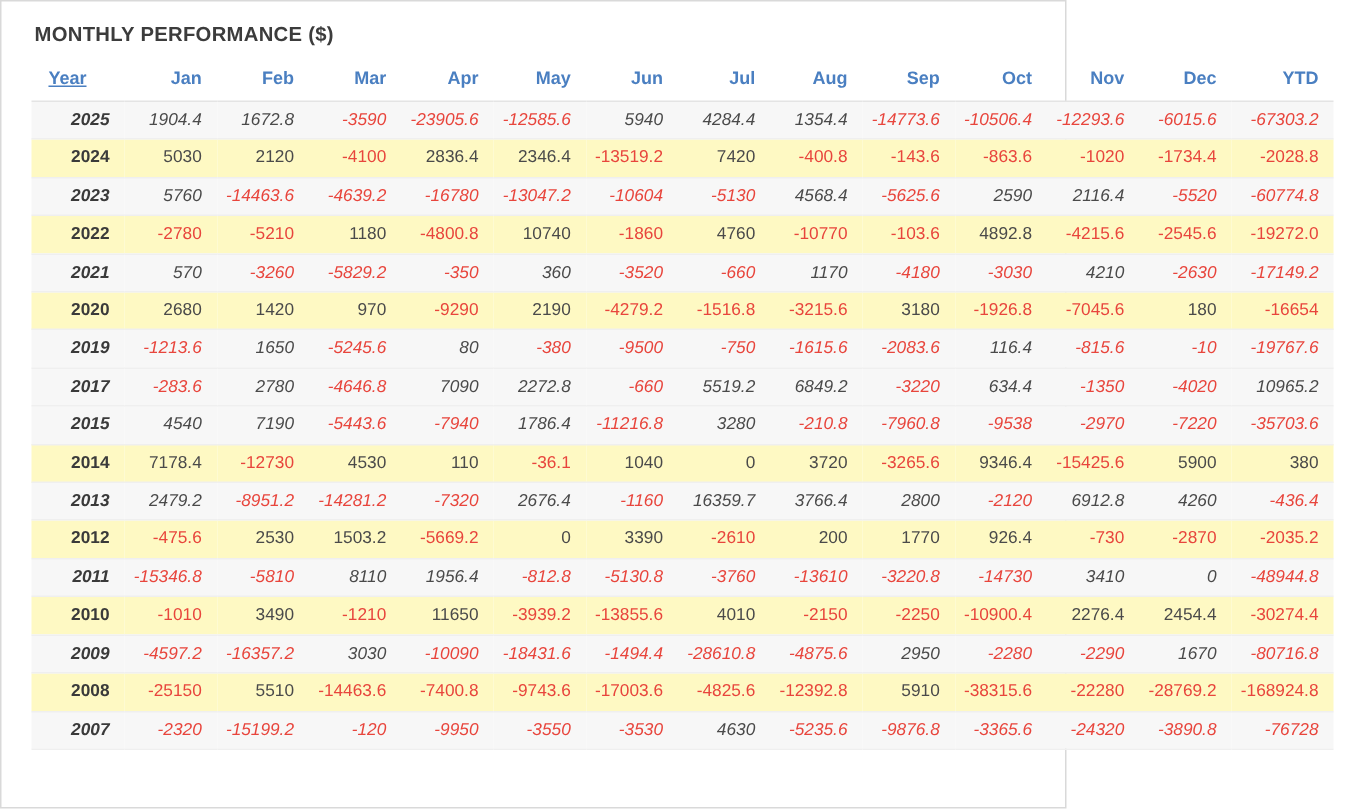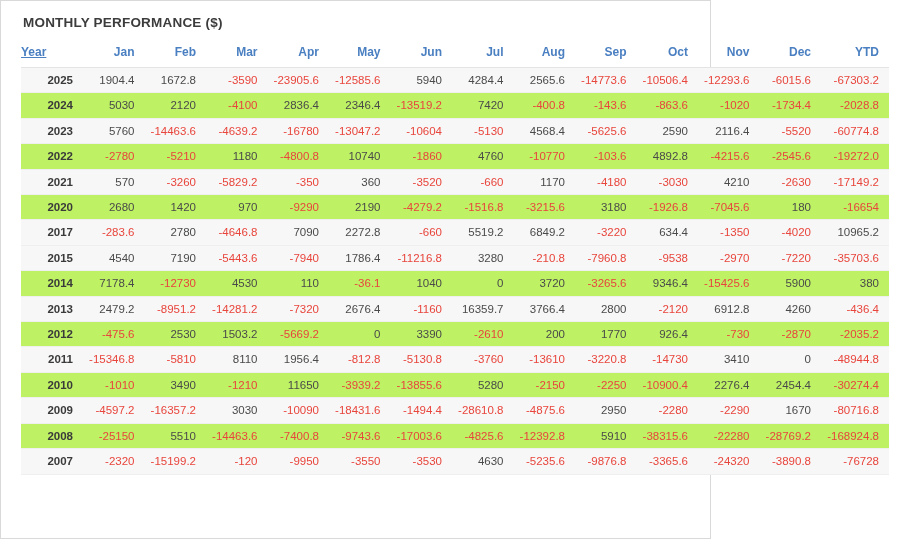--- a/index.html
+++ b/index.html
@@ -45,32 +45,33 @@
   table.perf thead th {
     color: #4a7fc1;
     font-weight: bold;
     font-size: 12px;
     height: 26px;
     line-height: 26px;
     border-bottom: 1px solid #e4e4e4;
     padding-bottom: 2px;
   }
   table.perf thead th.first-col {
-    text-align: left;
+    text-align: center;
     padding-right: 14px;
     text-decoration: underline;
   }
   table.perf tbody tr {
     border-bottom: 1px solid #efefef;
   }
   table.perf tbody tr.odd {
     background: #f7f7f7;
+    font-style: italic;
   }
   table.perf tbody tr.even {
-    background: #bef264;
+    background: #fef9c3;
   }
   td.year {
     color: #3a3a3a;
     font-weight: bold;
     text-align: right;
     padding-right: 14px;
   }
   td.pos { color: #4a4a4a; }
   td.neg { color: #e8453c; }
   col.c-year { width: 62px; }
@@ -120,21 +121,21 @@
     <tbody>
         <tr class="odd">
           <td class="year">2025</td>
           <td class="pos">1904.4</td>
           <td class="pos">1672.8</td>
           <td class="neg">-3590</td>
           <td class="neg">-23905.6</td>
           <td class="neg">-12585.6</td>
           <td class="pos">5940</td>
           <td class="pos">4284.4</td>
-          <td class="pos">2565.6</td>
+          <td class="pos">1354.4</td>
           <td class="neg">-14773.6</td>
           <td class="neg">-10506.4</td>
           <td class="neg">-12293.6</td>
           <td class="neg">-6015.6</td>
           <td class="neg">-67303.2</td>
         </tr>
         <tr class="even">
           <td class="year">2024</td>
           <td class="pos">5030</td>
           <td class="pos">2120</td>
@@ -208,20 +209,36 @@
           <td class="neg">-4279.2</td>
           <td class="neg">-1516.8</td>
           <td class="neg">-3215.6</td>
           <td class="pos">3180</td>
           <td class="neg">-1926.8</td>
           <td class="neg">-7045.6</td>
           <td class="pos">180</td>
           <td class="neg">-16654</td>
         </tr>
         <tr class="odd">
+          <td class="year">2019</td>
+          <td class="neg">-1213.6</td>
+          <td class="pos">1650</td>
+          <td class="neg">-5245.6</td>
+          <td class="pos">80</td>
+          <td class="neg">-380</td>
+          <td class="neg">-9500</td>
+          <td class="neg">-750</td>
+          <td class="neg">-1615.6</td>
+          <td class="neg">-2083.6</td>
+          <td class="pos">116.4</td>
+          <td class="neg">-815.6</td>
+          <td class="neg">-10</td>
+          <td class="neg">-19767.6</td>
+        </tr>
+        <tr class="odd">
           <td class="year">2017</td>
           <td class="neg">-283.6</td>
           <td class="pos">2780</td>
           <td class="neg">-4646.8</td>
           <td class="pos">7090</td>
           <td class="pos">2272.8</td>
           <td class="neg">-660</td>
           <td class="pos">5519.2</td>
           <td class="pos">6849.2</td>
           <td class="neg">-3220</td>
@@ -311,21 +328,21 @@
           <td class="neg">-48944.8</td>
         </tr>
         <tr class="even">
           <td class="year">2010</td>
           <td class="neg">-1010</td>
           <td class="pos">3490</td>
           <td class="neg">-1210</td>
           <td class="pos">11650</td>
           <td class="neg">-3939.2</td>
           <td class="neg">-13855.6</td>
-          <td class="pos">5280</td>
+          <td class="pos">4010</td>
           <td class="neg">-2150</td>
           <td class="neg">-2250</td>
           <td class="neg">-10900.4</td>
           <td class="pos">2276.4</td>
           <td class="pos">2454.4</td>
           <td class="neg">-30274.4</td>
         </tr>
         <tr class="odd">
           <td class="year">2009</td>
           <td class="neg">-4597.2</td>

